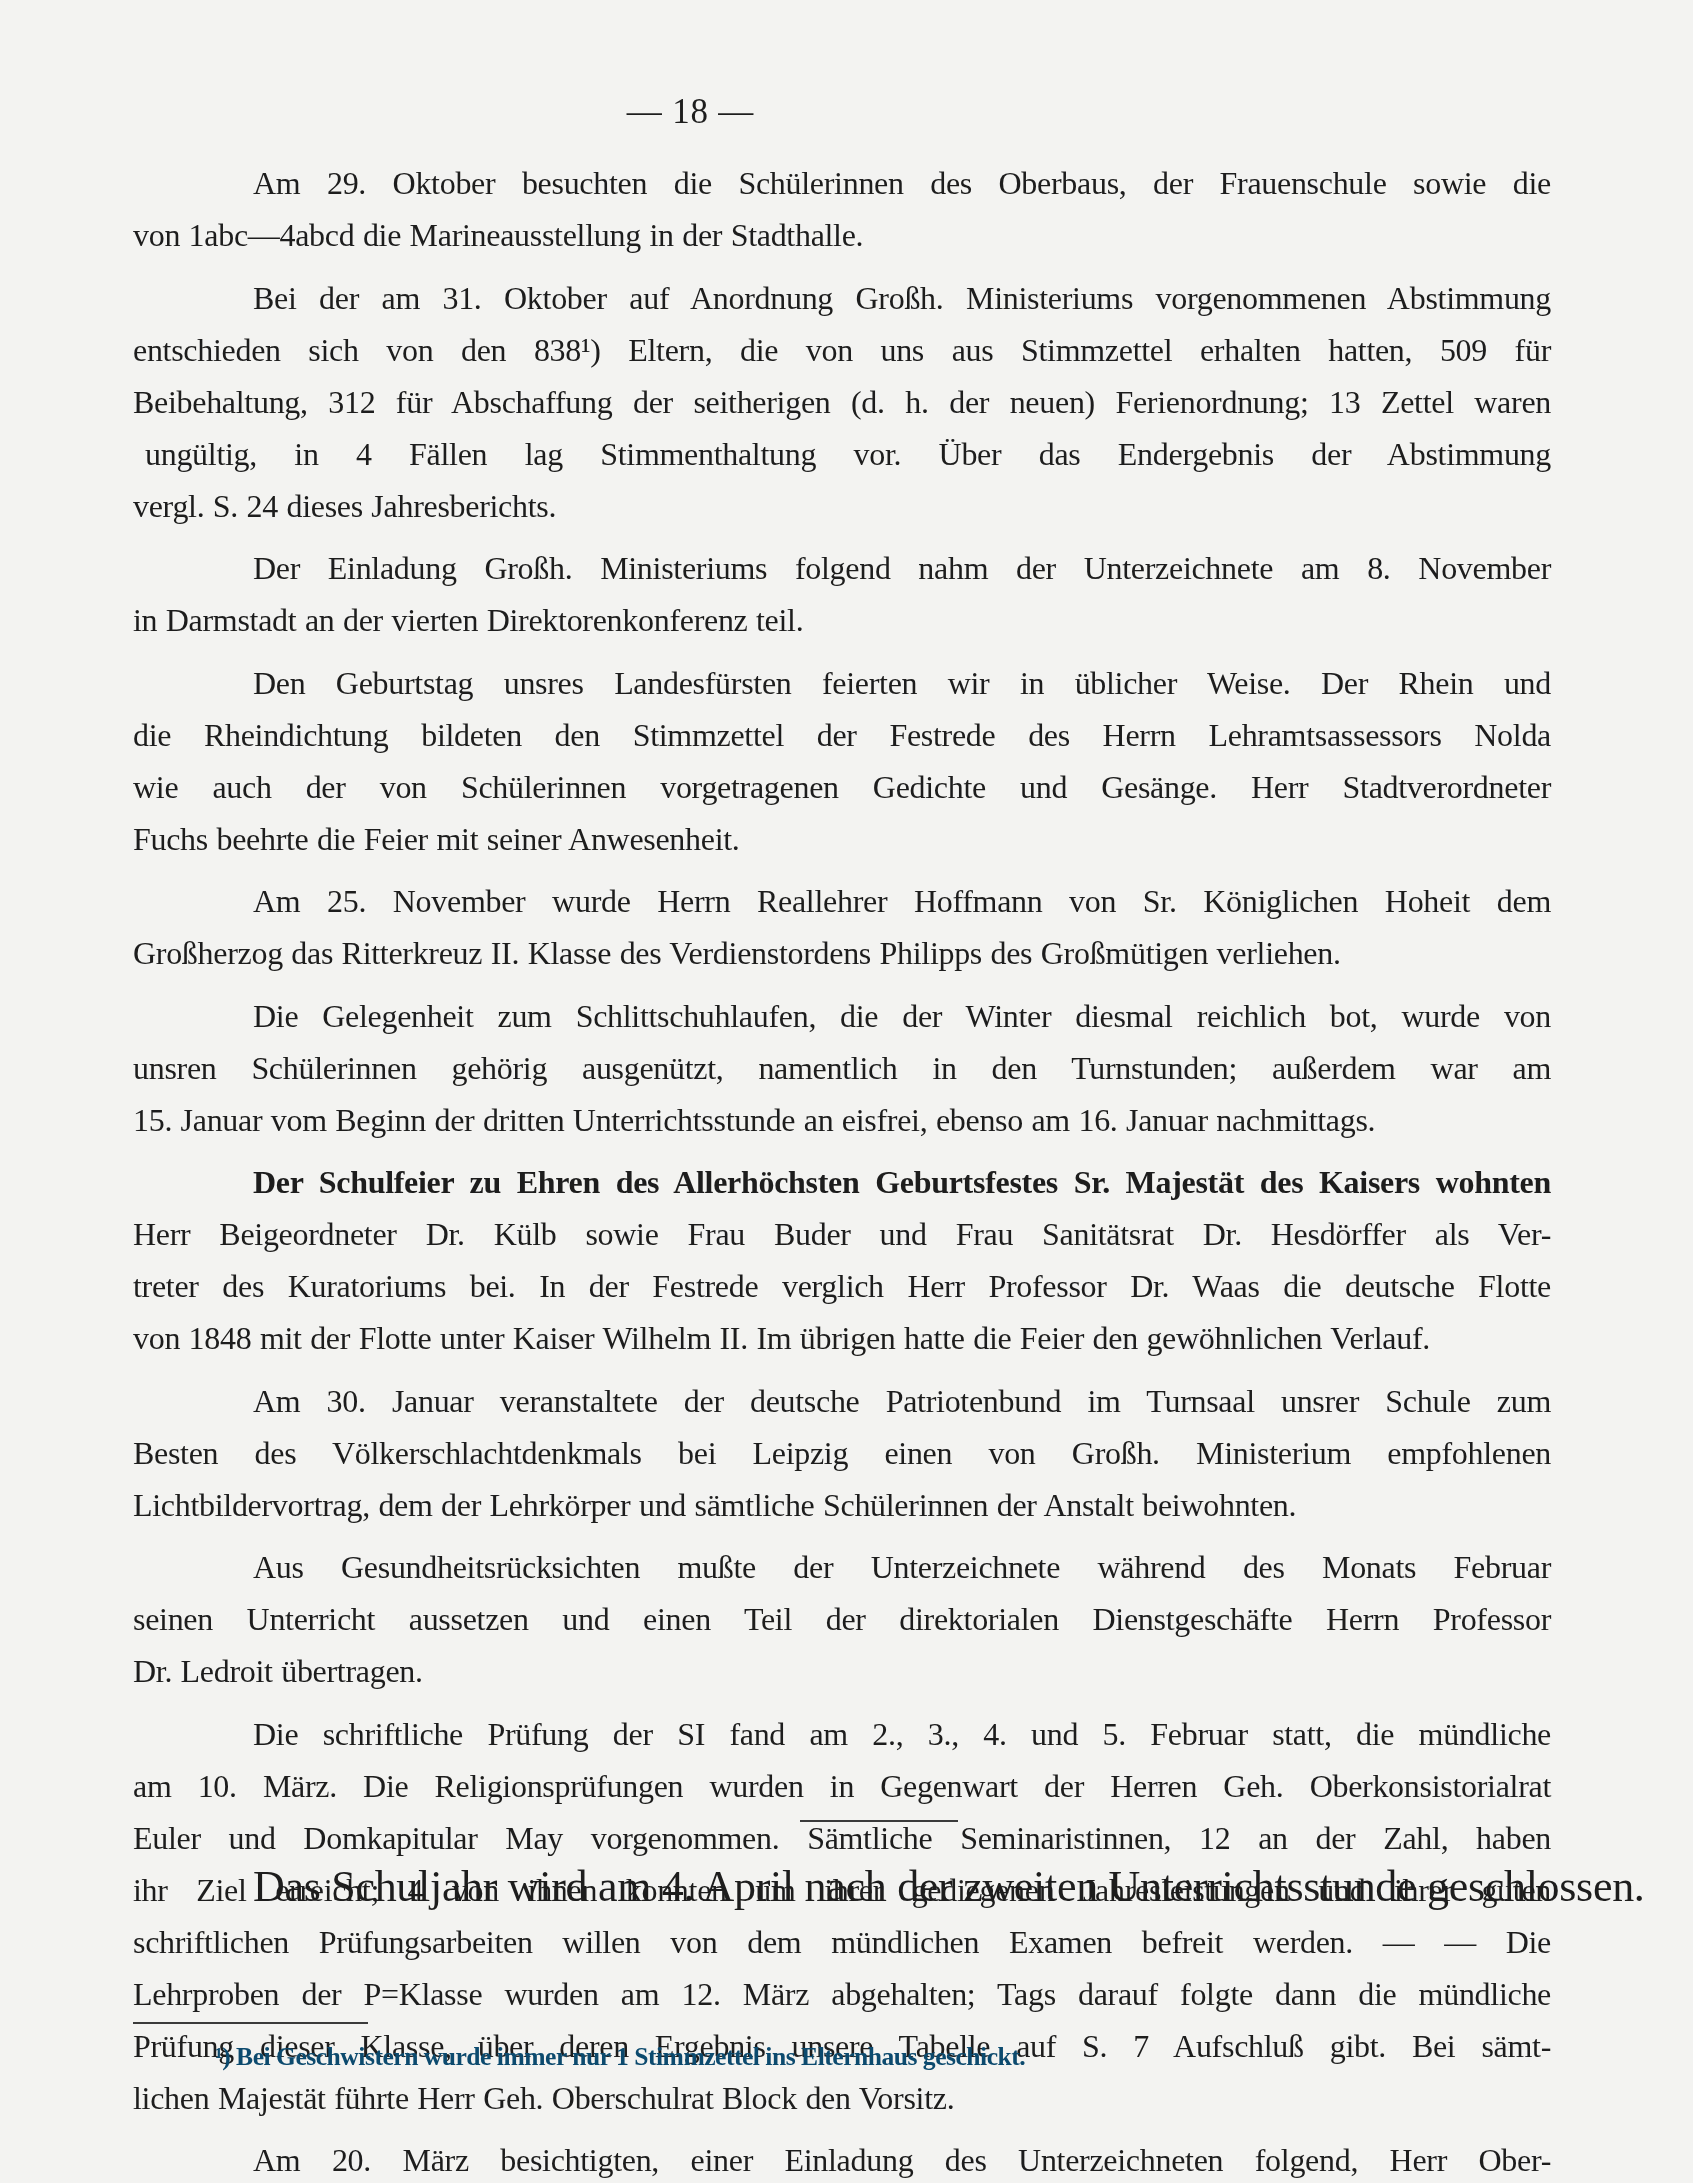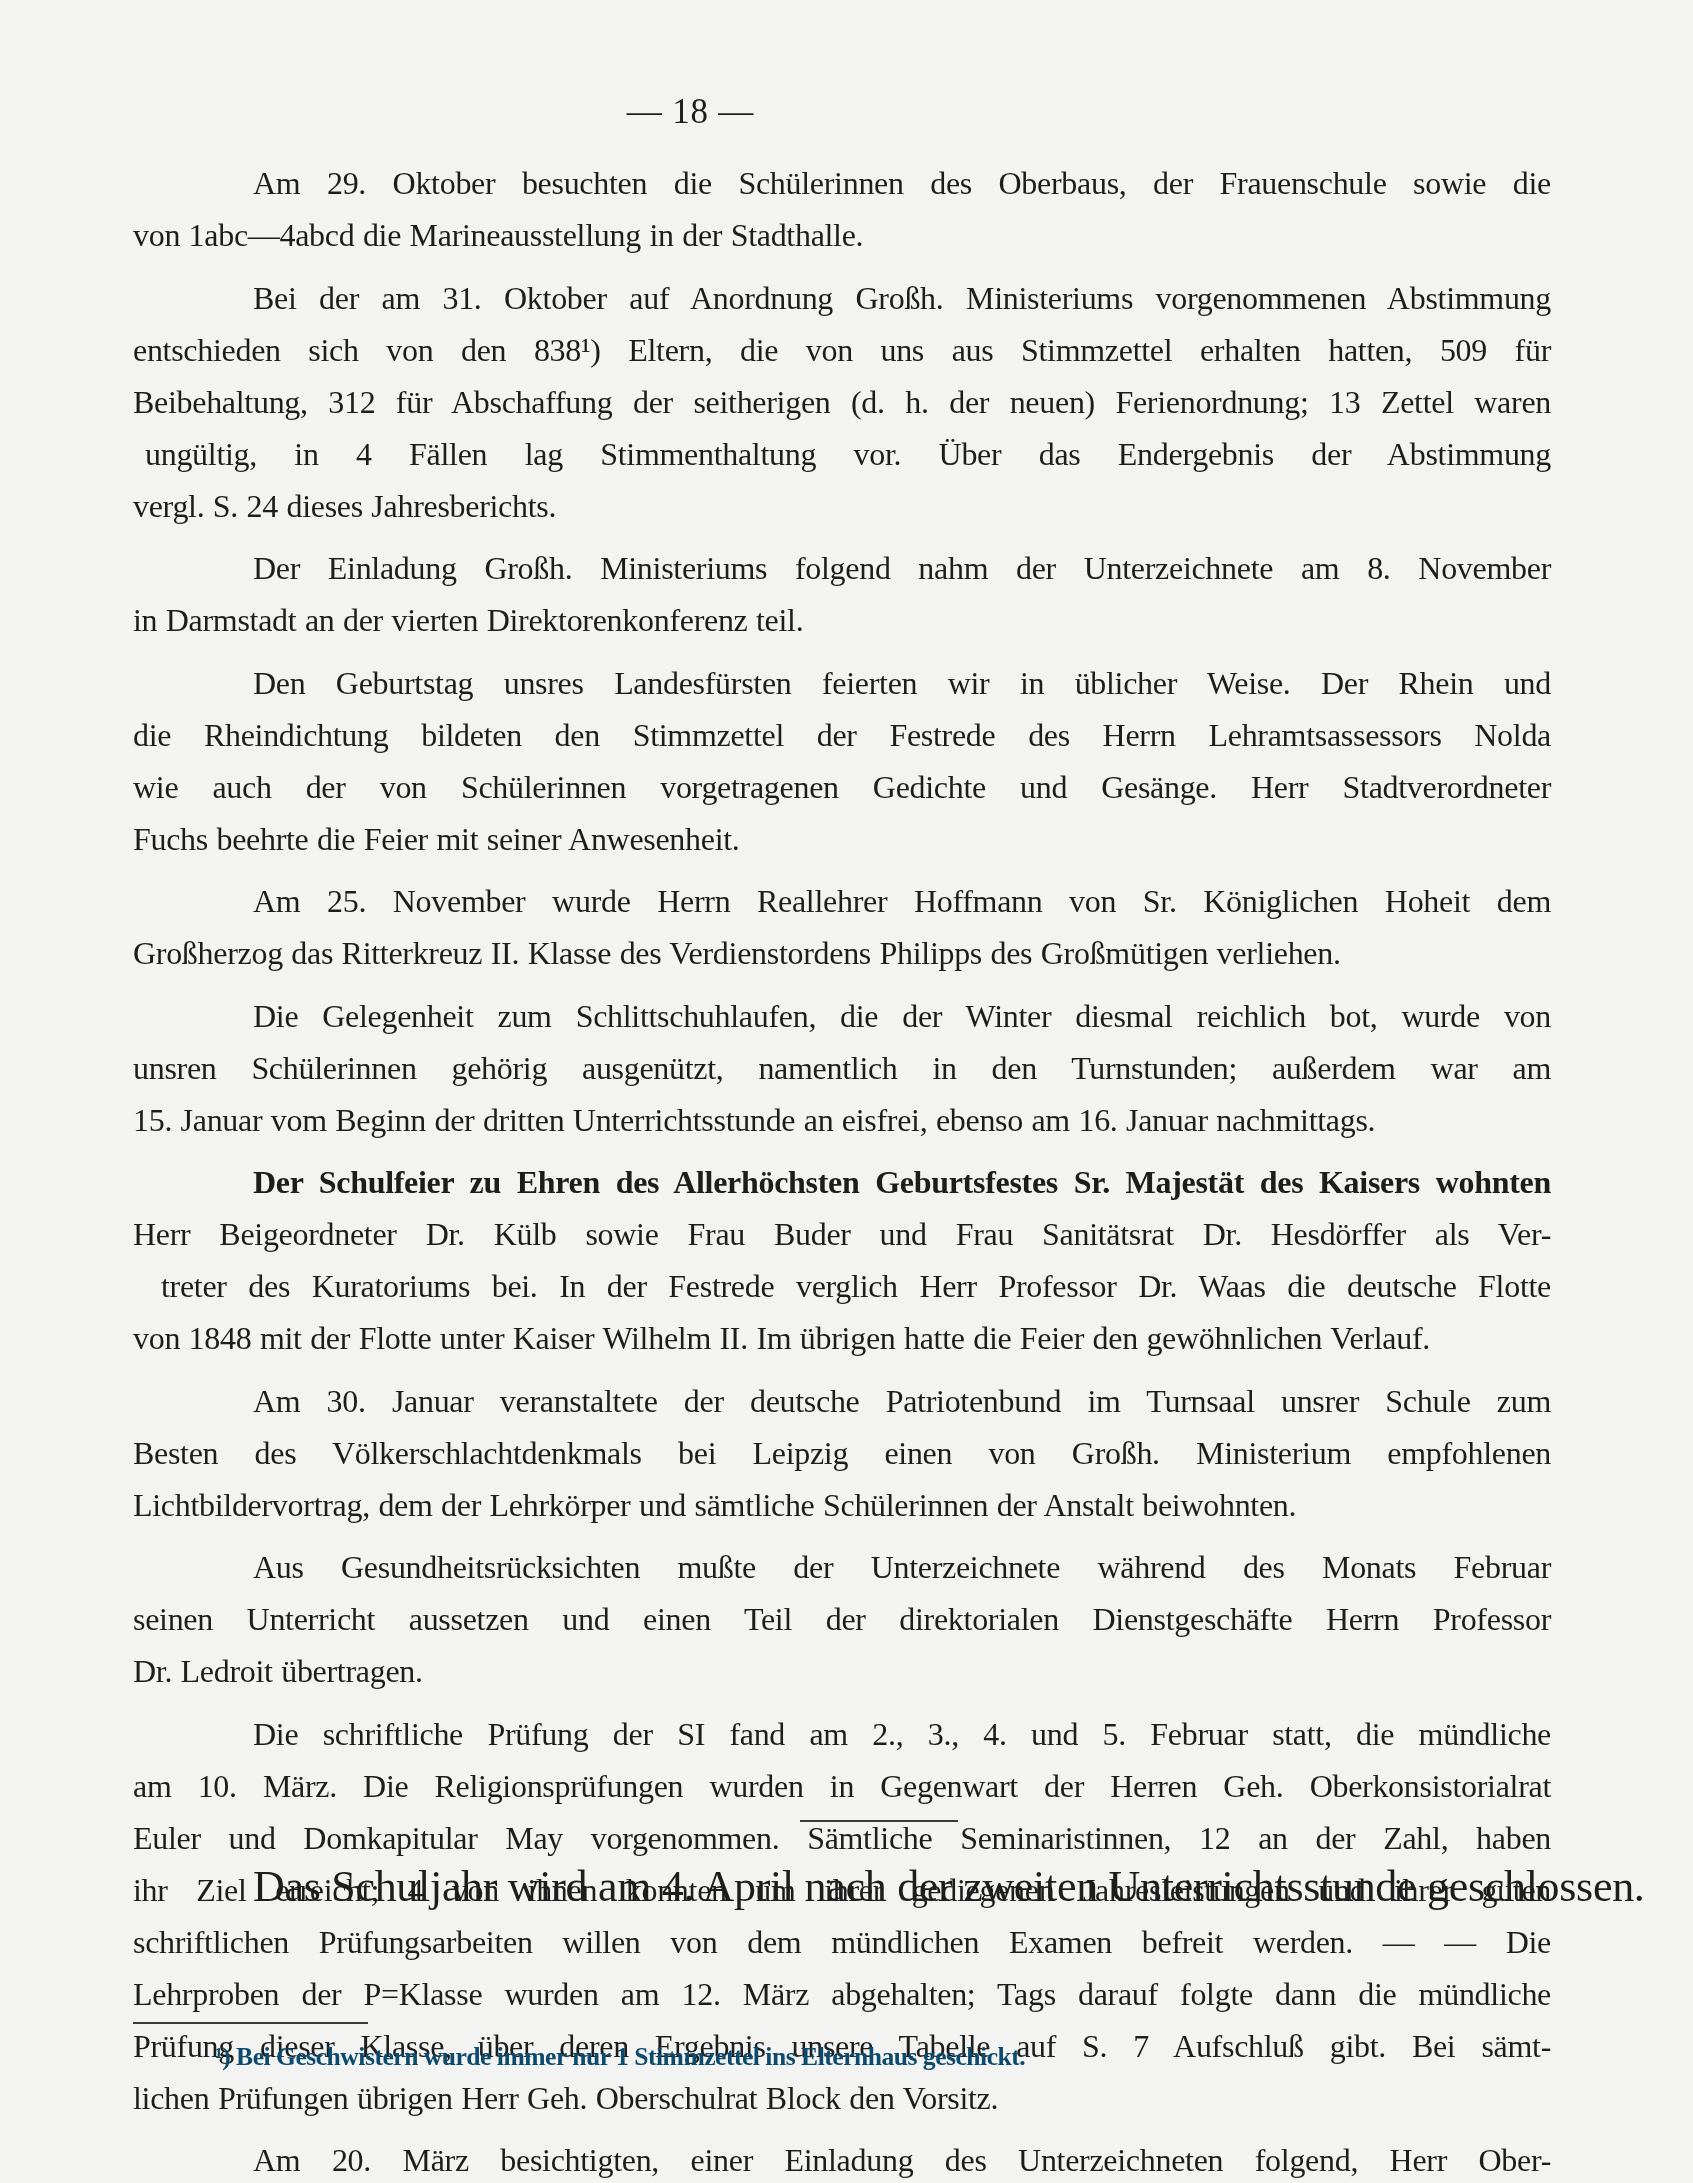--- a/index.html
+++ b/index.html
@@ -72,42 +72,42 @@
       <span class="line last" style="display: block;">Großherzog das Ritterkreuz II. Klasse des Verdienstordens Philipps des Großmütigen verliehen.</span>
     </div>
     <div class="para">
       <span class="line first" style="display: block;">Die Gelegenheit zum Schlittschuhlaufen, die der Winter diesmal reichlich bot, wurde von</span>
       <span class="line" style="display: block;">unsren Schülerinnen gehörig ausgenützt, namentlich in den Turnstunden; außerdem war am</span>
       <span class="line last" style="display: block;">15. Januar vom Beginn der dritten Unterrichtsstunde an eisfrei, ebenso am 16. Januar nachmittags.</span>
     </div>
     <div class="para">
       <span class="line first" style="display: block; font-weight: bold;">Der Schulfeier zu Ehren des Allerhöchsten Geburtsfestes Sr. Majestät des Kaisers wohnten</span>
       <span class="line" style="display: block;">Herr Beigeordneter Dr. Külb sowie Frau Buder und Frau Sanitätsrat Dr. Hesdörffer als Ver-</span>
-      <span class="line" style="display: block; margin-left: 28px;">treter des Kuratoriums bei. In der Festrede verglich Herr Professor Dr. Waas die deutsche Flotte</span>
+      <span class="line" style="display: block;">treter des Kuratoriums bei. In der Festrede verglich Herr Professor Dr. Waas die deutsche Flotte</span>
       <span class="line last" style="display: block;">von 1848 mit der Flotte unter Kaiser Wilhelm II. Im übrigen hatte die Feier den gewöhnlichen Verlauf.</span>
     </div>
     <div class="para">
       <span class="line first" style="display: block;">Am 30. Januar veranstaltete der deutsche Patriotenbund im Turnsaal unsrer Schule zum</span>
       <span class="line" style="display: block;">Besten des Völkerschlachtdenkmals bei Leipzig einen von Großh. Ministerium empfohlenen</span>
       <span class="line last" style="display: block;">Lichtbildervortrag, dem der Lehrkörper und sämtliche Schülerinnen der Anstalt beiwohnten.</span>
     </div>
     <div class="para">
       <span class="line first" style="display: block;">Aus Gesundheitsrücksichten mußte der Unterzeichnete während des Monats Februar</span>
       <span class="line" style="display: block;">seinen Unterricht aussetzen und einen Teil der direktorialen Dienstgeschäfte Herrn Professor</span>
       <span class="line last" style="display: block;">Dr. Ledroit übertragen.</span>
     </div>
     <div class="para">
       <span class="line first" style="display: block;">Die schriftliche Prüfung der SI fand am 2., 3., 4. und 5. Februar statt, die mündliche</span>
       <span class="line" style="display: block;">am 10. März. Die Religionsprüfungen wurden in Gegenwart der Herren Geh. Oberkonsistorialrat</span>
       <span class="line" style="display: block;">Euler und Domkapitular May vorgenommen. Sämtliche Seminaristinnen, 12 an der Zahl, haben</span>
       <span class="line" style="display: block;">ihr Ziel erreicht; 4 von ihnen konnten um ihrer gediegenen Jahresleistungen und ihrer guten</span>
       <span class="line" style="display: block;">schriftlichen Prüfungsarbeiten willen von dem mündlichen Examen befreit werden. — — Die</span>
       <span class="line" style="display: block;">Lehrproben der P=Klasse wurden am 12. März abgehalten; Tags darauf folgte dann die mündliche</span>
       <span class="line" style="display: block;">Prüfung dieser Klasse, über deren Ergebnis unsere Tabelle auf S. 7 Aufschluß gibt. Bei sämt-</span>
-      <span class="line last" style="display: block;">lichen Prüfungen übrigen Herr Geh. Oberschulrat Block den Vorsitz.</span>
+      <span class="line last" style="display: block;">lichen Majestät führte Herr Geh. Oberschulrat Block den Vorsitz.</span>
     </div>
     <div class="para">
       <span class="line first" style="display: block;">Am 20. März besichtigten, einer Einladung des Unterzeichneten folgend, Herr Ober-</span>
     </div>
   </div>
 
 <div class="divider"></div>
 
 <div class="closing">Das Schuljahr wird am 4. April nach der zweiten Unterrichtsstunde geschlossen.</div>
 

